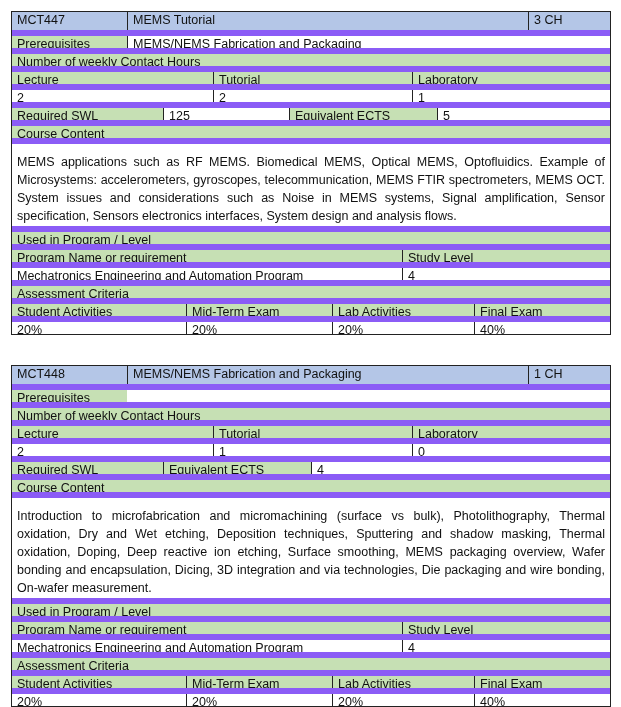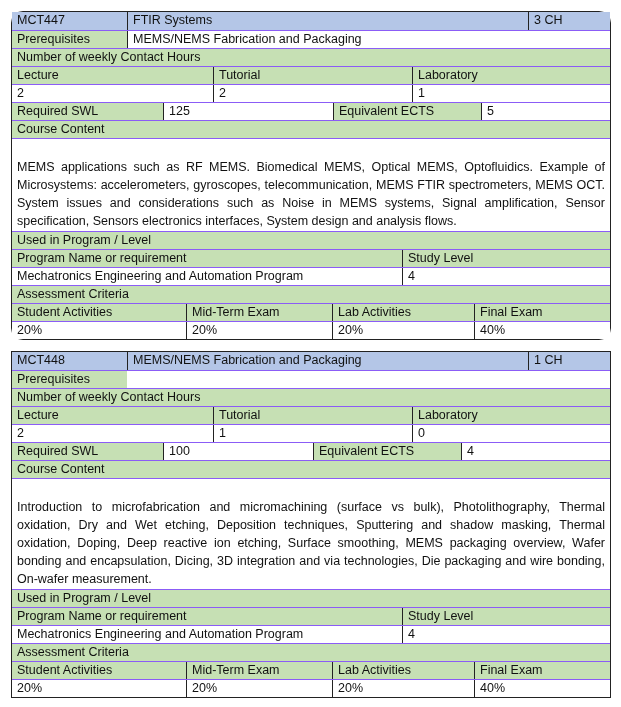--- a/index.html
+++ b/index.html
@@ -1,36 +1,36 @@
 <!DOCTYPE html>
 <html><head>
 <meta charset="utf-8">
 <style>
   html, body { margin:0; padding:0; background:#ffffff; }
   body { width:621px; height:707px; position:relative; font-family:"Liberation Sans", sans-serif; font-size:12.5px; color:#111; }
   .course { position:absolute; left:11px; width:600px; border:1px solid #222; box-sizing:border-box; }
-  .row { display:flex; border-top:1px solid #8b5cf6; box-sizing:border-box; height:18px; }
+  .row { display:flex; border-top:6px solid #8b5cf6; box-sizing:border-box; height:18px; }
   .row:first-child { border-top:none; }
   .cell { box-sizing:border-box; border-left:1px solid #222; padding:0 5px; line-height:17px; white-space:nowrap; overflow:hidden; }
   .cell:first-child { border-left:none; }
   .blue { background:#b4c6e7; }
   .green { background:#c6e0b4; }
   .white { background:#ffffff; }
   .center { }
   .full { flex:1; }
   .content-row { height:auto; }
-  .content { white-space:normal; text-align:justify; line-height:18px; padding:19px 5px 1px 5px; }
+  .content { white-space:normal; text-align:justify; line-height:18px; padding:9px 5px 1px 5px; }
 </style>
 </head>
 <body>
 
-<div class="course" style="top:11px;border-radius:12px;">
+<div class="course" style="top:11px;">
   <div class="row">
     <div class="cell blue" style="width:115px">MCT447</div>
-    <div class="cell blue" style="width:401px">FTIR Systems</div>
+    <div class="cell blue" style="width:401px">MEMS Tutorial</div>
     <div class="cell blue center full">3 CH</div>
   </div>
   <div class="row">
     <div class="cell green" style="width:115px">Prerequisites</div>
     <div class="cell white full">MEMS/NEMS Fabrication and Packaging</div>
   </div>
   <div class="row">
     <div class="cell green full">Number of weekly Contact Hours</div>
   </div>
   <div class="row">
@@ -38,21 +38,21 @@
     <div class="cell green center" style="width:199px">Tutorial</div>
     <div class="cell green center full">Laboratory</div>
   </div>
   <div class="row">
     <div class="cell white center" style="width:201px">2</div>
     <div class="cell white center" style="width:199px">2</div>
     <div class="cell white center full">1</div>
   </div>
   <div class="row">
     <div class="cell green" style="width:151px">Required SWL</div>
-    <div class="cell white center" style="width:170px">125</div>
+    <div class="cell white center" style="width:126px">125</div>
     <div class="cell green" style="width:148px">Equivalent ECTS</div>
     <div class="cell white center full">5</div>
   </div>
   <div class="row">
     <div class="cell green full">Course Content</div>
   </div>
   <div class="row content-row">
     <div class="cell white full content">MEMS applications such as RF MEMS. Biomedical MEMS, Optical MEMS, Optofluidics. Example of Microsystems: accelerometers, gyroscopes, telecommunication, MEMS FTIR spectrometers, MEMS OCT. System issues and considerations such as Noise in MEMS systems, Signal amplification, Sensor specification, Sensors electronics interfaces, System design and analysis flows.</div>
   </div>
   <div class="row">
@@ -76,21 +76,21 @@
     <div class="cell green center full">Final Exam</div>
   </div>
   <div class="row">
     <div class="cell white center" style="width:174px">20%</div>
     <div class="cell white center" style="width:146px">20%</div>
     <div class="cell white center" style="width:142px">20%</div>
     <div class="cell white center full">40%</div>
   </div>
 </div>
 
-<div class="course" style="top:351px;">
+<div class="course" style="top:365px;">
   <div class="row">
     <div class="cell blue" style="width:115px">MCT448</div>
     <div class="cell blue" style="width:401px">MEMS/NEMS Fabrication and Packaging</div>
     <div class="cell blue center full">1 CH</div>
   </div>
   <div class="row">
     <div class="cell green" style="width:115px">Prerequisites</div>
   </div>
   <div class="row">
     <div class="cell green full">Number of weekly Contact Hours</div>
@@ -100,21 +100,20 @@
     <div class="cell green center" style="width:199px">Tutorial</div>
     <div class="cell green center full">Laboratory</div>
   </div>
   <div class="row">
     <div class="cell white center" style="width:201px">2</div>
     <div class="cell white center" style="width:199px">1</div>
     <div class="cell white center full">0</div>
   </div>
   <div class="row">
     <div class="cell green" style="width:151px">Required SWL</div>
-    <div class="cell white center" style="width:150px">100</div>
     <div class="cell green" style="width:148px">Equivalent ECTS</div>
     <div class="cell white center full">4</div>
   </div>
   <div class="row">
     <div class="cell green full">Course Content</div>
   </div>
   <div class="row content-row">
     <div class="cell white full content">Introduction to microfabrication and micromachining (surface vs bulk), Photolithography, Thermal oxidation, Dry and Wet etching, Deposition techniques, Sputtering and shadow masking, Thermal oxidation, Doping, Deep reactive ion etching, Surface smoothing, MEMS packaging overview, Wafer bonding and encapsulation, Dicing, 3D integration and via technologies, Die packaging and wire bonding, On-wafer measurement.</div>
   </div>
   <div class="row">

